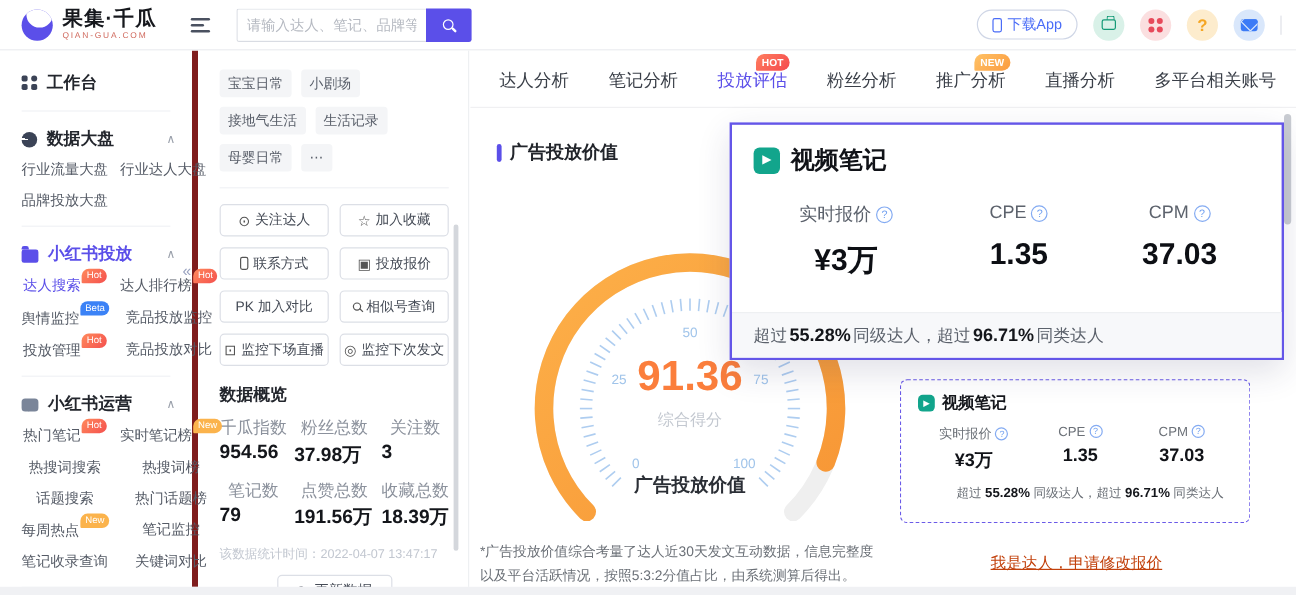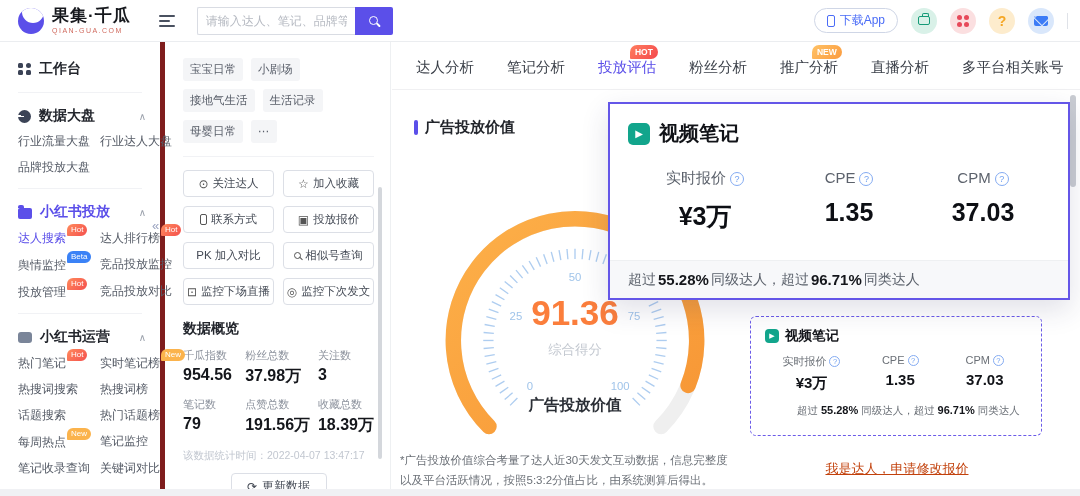--- a/index.html
+++ b/index.html
@@ -49,21 +49,21 @@
   .hdr-divider { width:1px; height:16px; background:#dfe2e8; }
 
   
   .sidebar { position:absolute; left:0; top:42px; width:165px; height:447px; background:#fff;
              border-right:5px solid #7f1d1d; padding:12px 0 0 18px; z-index:20; }
   .sb-row { display:flex; align-items:center; gap:8px; padding:6px 14px 6px 0; cursor:pointer; }
   .sb-title { font-size:14px; font-weight:bold; color:#23262d; }
   .sb-title.purple { color:#5B4FE9; }
   .sb-chev { margin-left:auto; color:#9aa0ab; font-size:10px; }
   .sb-div { height:1px; background:#f1f2f5; margin:8px 18px 8px 0; }
-  .sb-grid { display:grid; grid-template-columns:72px auto; gap:9px 10px; padding:2px 6px 4px 0; }
+  .sb-grid { display:grid; grid-template-columns:72px auto; gap:9px 10px; padding:2px 6px 4px 0;text-align:center; }
   .sb-link { font-size:12px; color:#555b66; white-space:nowrap; cursor:pointer; position:relative; }
   .sb-link.active { color:#5B4FE9; }
   .badge { display:inline-block; font-size:8px; color:#fff; line-height:1; padding:2px 4px 2px;
            border-radius:6px 6px 6px 1px; margin-left:1px; position:relative; top:-5px; }
   .badge.hot { background:linear-gradient(135deg,#ff8a5c,#f4504e); }
   .badge.new { background:#fbb34c; }
   .badge.beta { background:#3b82f6; }
   .collapse-handle { position:absolute; left:152px; top:218px; color:#9aa3c0; font-size:13px; cursor:pointer; z-index:21; }
   
   .i-grid { width:13px; height:13px; display:grid; grid-template-columns:5px 5px; grid-template-rows:5px 5px; gap:2.5px; }
@@ -82,21 +82,21 @@
   .panel-div { height:1px; background:#f1f2f5; margin:13px 0; }
   .act-grid { display:grid; grid-template-columns:1fr 1fr; gap:9px; }
   .act-btn { height:27px; border:1px solid #dcdfe6; border-radius:4px; background:#fff; font-size:11.5px;
              color:#444a55; display:flex; align-items:center; justify-content:center; gap:4px; cursor:pointer; white-space:nowrap; }
   .act-ic { font-size:12px; color:#555; line-height:1; }
   .i-phone-s { width:7px; height:11px; border:1.1px solid #555; border-radius:2px; display:inline-block; }
   .i-mag-s { width:7px; height:7px; border:1.2px solid #555; border-radius:50%; position:relative; display:inline-block; }
   .i-mag-s::after { content:""; position:absolute; width:4px; height:1.2px; background:#555; transform:rotate(45deg); right:-3px; bottom:-1px; }
   .ov-title { font-size:14px; font-weight:bold; color:#23262d; margin:15px 0 10px; }
   .stats { display:grid; grid-template-columns:1.05fr 1.25fr 0.9fr; gap:10px 6px; }
-  .stat-label { font-size:11px; color:#8b919c; margin-bottom:3px; white-space:nowrap; }
+  .stat-label { font-size:14px; color:#8b919c; margin-bottom:3px; white-space:nowrap;text-align:center; }
   .stat-value { font-size:16px; font-weight:bold; color:#14161b; white-space:nowrap; }
   .stats-time { font-size:10.5px; color:#c2c7d0; margin-top:13px; white-space:nowrap; }
   .refresh-btn { margin:10px auto 0; width:96px; height:27px; border:1px solid #dcdfe6; border-radius:4px; background:#fff;
              font-size:12px; color:#444a55; display:flex; align-items:center; justify-content:center; gap:5px; cursor:pointer; }
   .panel-scroll { position:absolute; right:8px; top:145px; width:4px; height:272px; background:#d4d7dc; border-radius:2px; cursor:pointer; }
 
   
   .main { position:absolute; left:392px; top:42px; right:0; bottom:0; background:#fff; }
   .tabs { display:flex; gap:33px; padding:16px 0 12px 24px; border-bottom:1px solid #f0f0f2; }
   .tab { font-size:14.5px; color:#3a3f48; cursor:pointer; position:relative; white-space:nowrap; }

